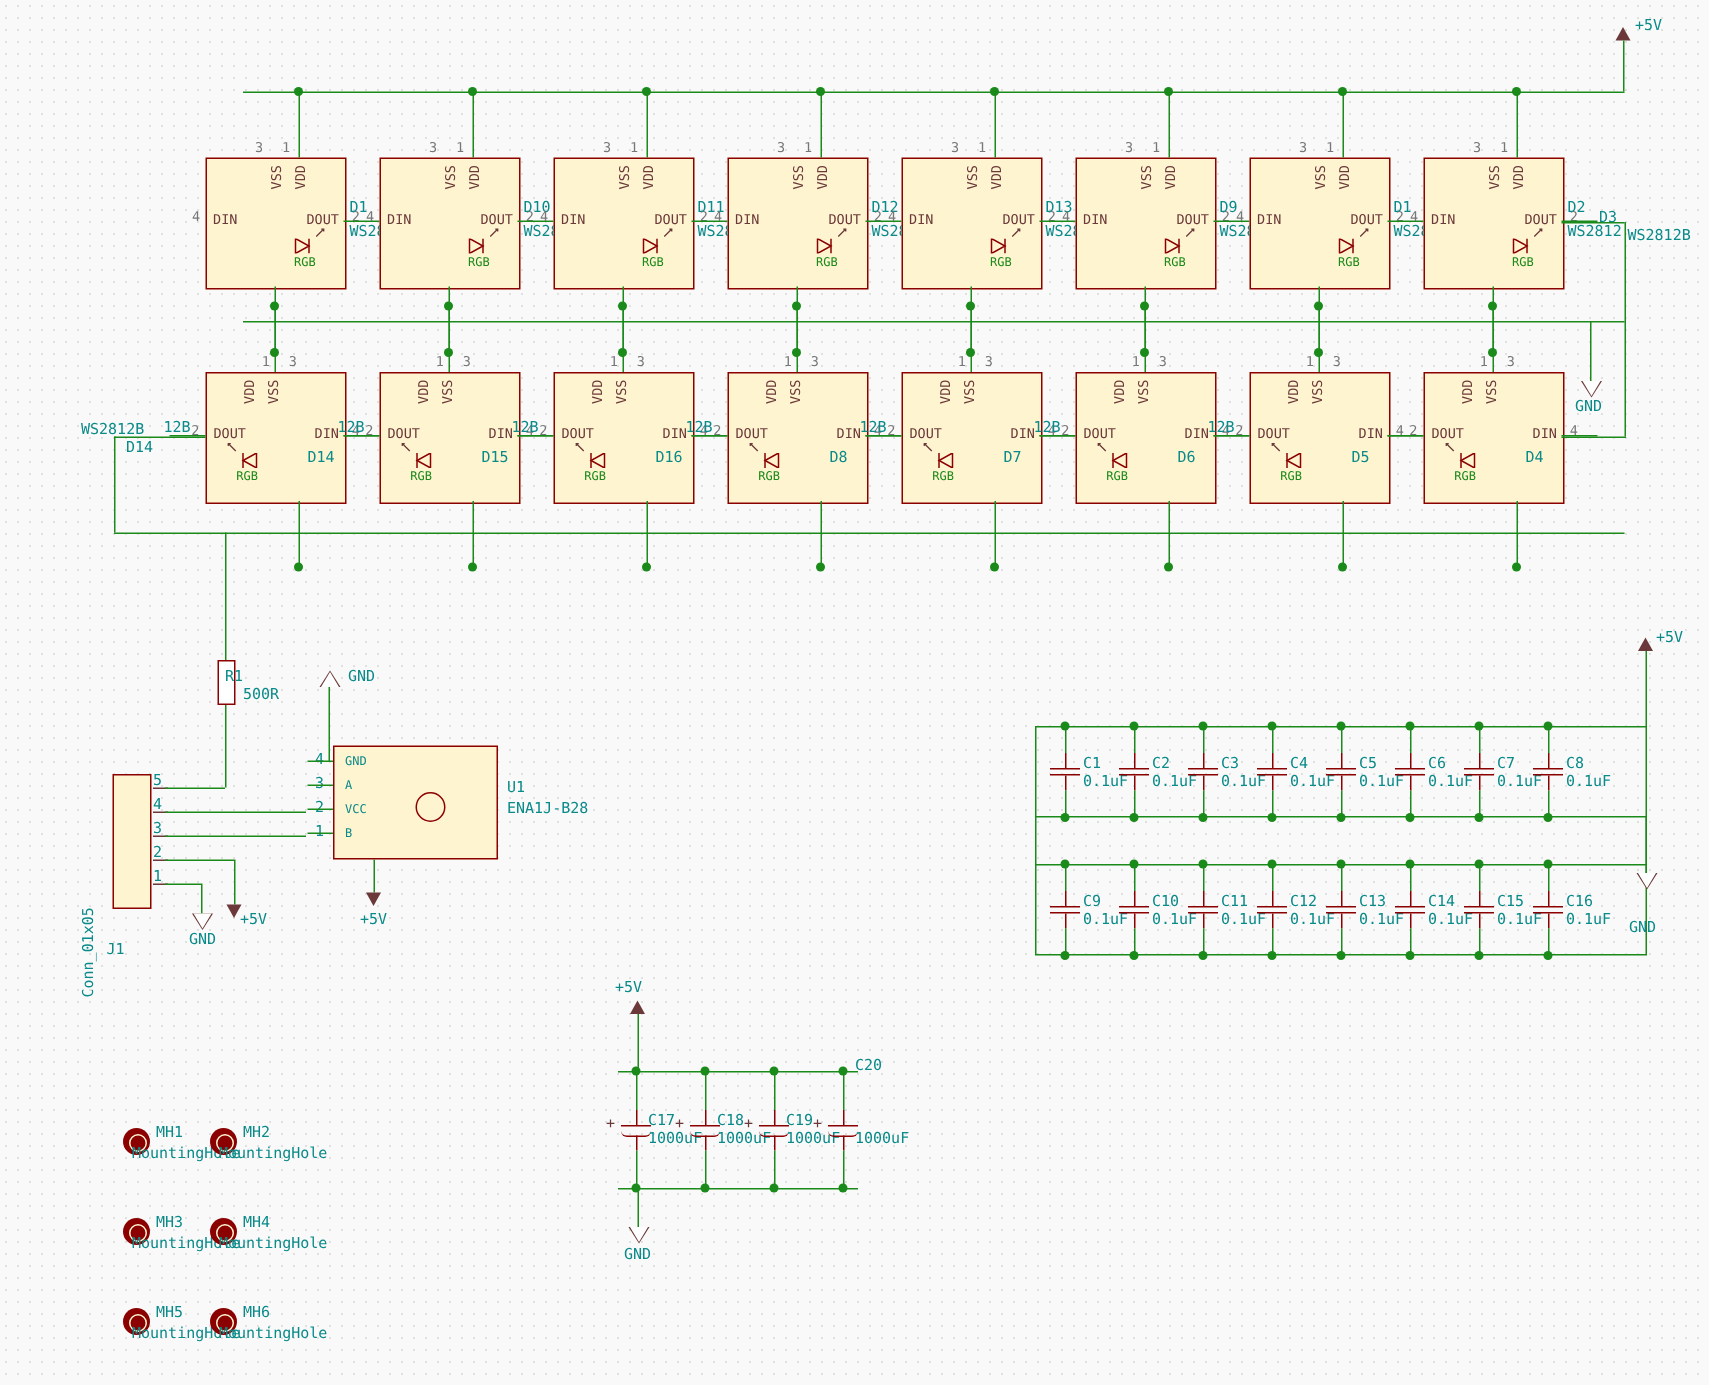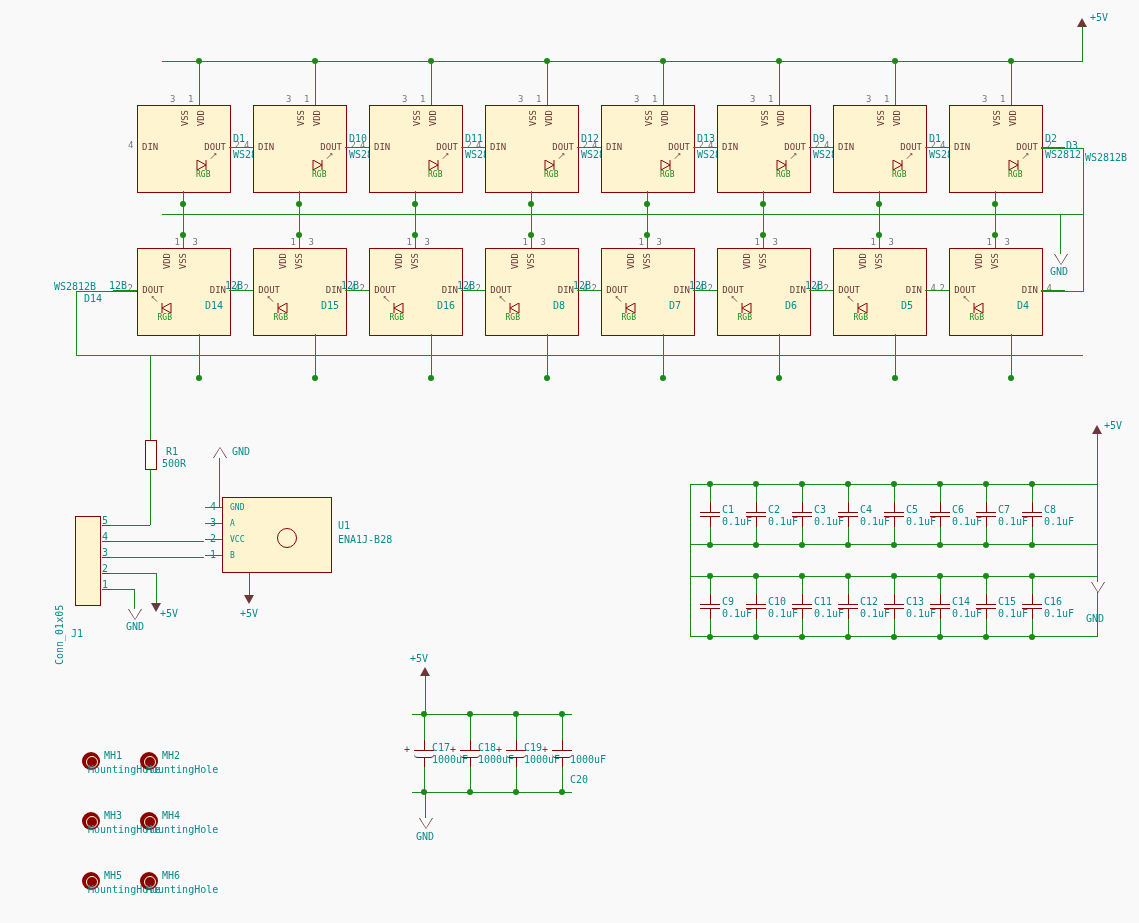--- a/index.html
+++ b/index.html
@@ -542,21 +542,21 @@
 <div class="lbl ref" style="left:1066px;top:140px">D3</div>
 <div class="lbl ref" style="left:1085px;top:152px">WS2812B</div>
 
 <div class="wire wh" style="left:76px;top:291px;width:61px"></div>
 <div class="lbl ref" style="left:54px;top:281px">WS2812B</div>
 <div class="lbl ref" style="left:84px;top:293px">D14</div>
 
 <div class="wire wv" style="left:150px;top:355px;height:85px"></div>
 
 <div class="res" style="left:145px;top:440px"></div>
-<div class="lbl ref" style="left:166px;top:446px">R1</div>
+<div class="lbl ref" style="left:150px;top:446px">R1</div>
 <div class="lbl ref" style="left:162px;top:458px">500R</div>
 <div class="wire wv" style="left:150px;top:470px;height:55px"></div>
 
 <div class="conn" style="left:75px;top:516px">
   <div class="conn-pin" style="top:8px"></div>
       <div class="conn-pin" style="top:24px"></div>
   <div class="conn-pin" style="top:40px"></div>
       <div class="conn-pin" style="top:56px"></div>
   <div class="conn-pin" style="top:72px"></div>
 </div>
@@ -871,21 +871,21 @@
     <div class="plus" style="position:absolute;left:-10px;top:-6px">+</div>
     <div class="leadT"></div>
       <div class="plate"></div>
     <div class="plate p2" style="border-radius:0 0 10px 10px;height:3px;background:none;border-bottom:1px solid #8b0000"></div>
     <div class="leadB" style="top:7px"></div>
   </div>
   <div class="wire wv" style="left:562px;top:714px;height:26px"></div>
   <div class="wire wv" style="left:562px;top:767px;height:25px"></div>
   <div class="junct" style="left:562px;top:714px"></div>
   <div class="junct" style="left:562px;top:792px"></div>
-  <div class="lbl ref" style="left:570px;top:774px">C20</div>
+  <div class="lbl ref" style="left:570px;top:705px">C20</div>
   <div class="lbl ref" style="left:570px;top:754px">1000uF</div>
 
 <div class="mhole" style="left:82px;top:752px"></div>
   <div class="lbl ref" style="left:104px;top:750px">MH1</div>
   <div class="lbl ref" style="left:88px;top:764px">MountingHole</div>
     <div class="mhole" style="left:140px;top:752px"></div>
   <div class="lbl ref" style="left:162px;top:750px">MH2</div>
   <div class="lbl ref" style="left:146px;top:764px">MountingHole</div>
     <div class="mhole" style="left:82px;top:812px"></div>
   <div class="lbl ref" style="left:104px;top:810px">MH3</div>

